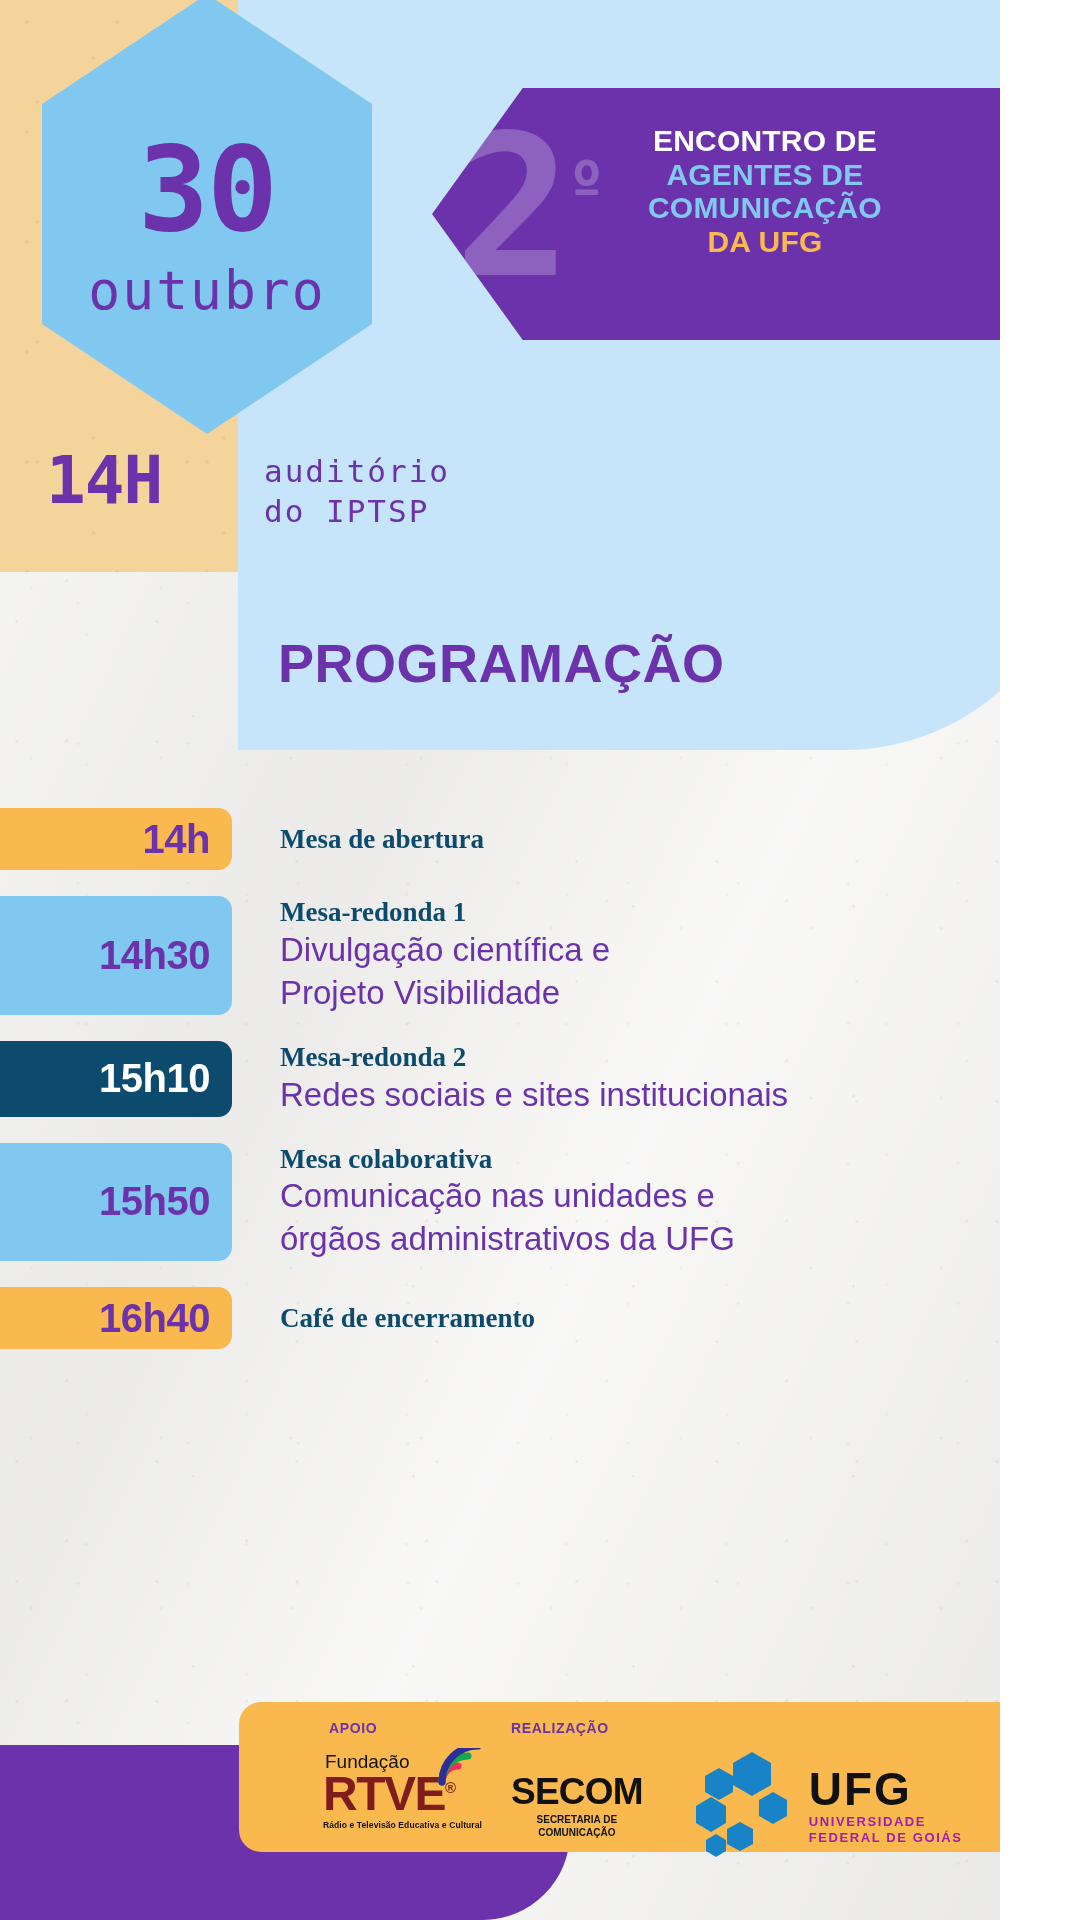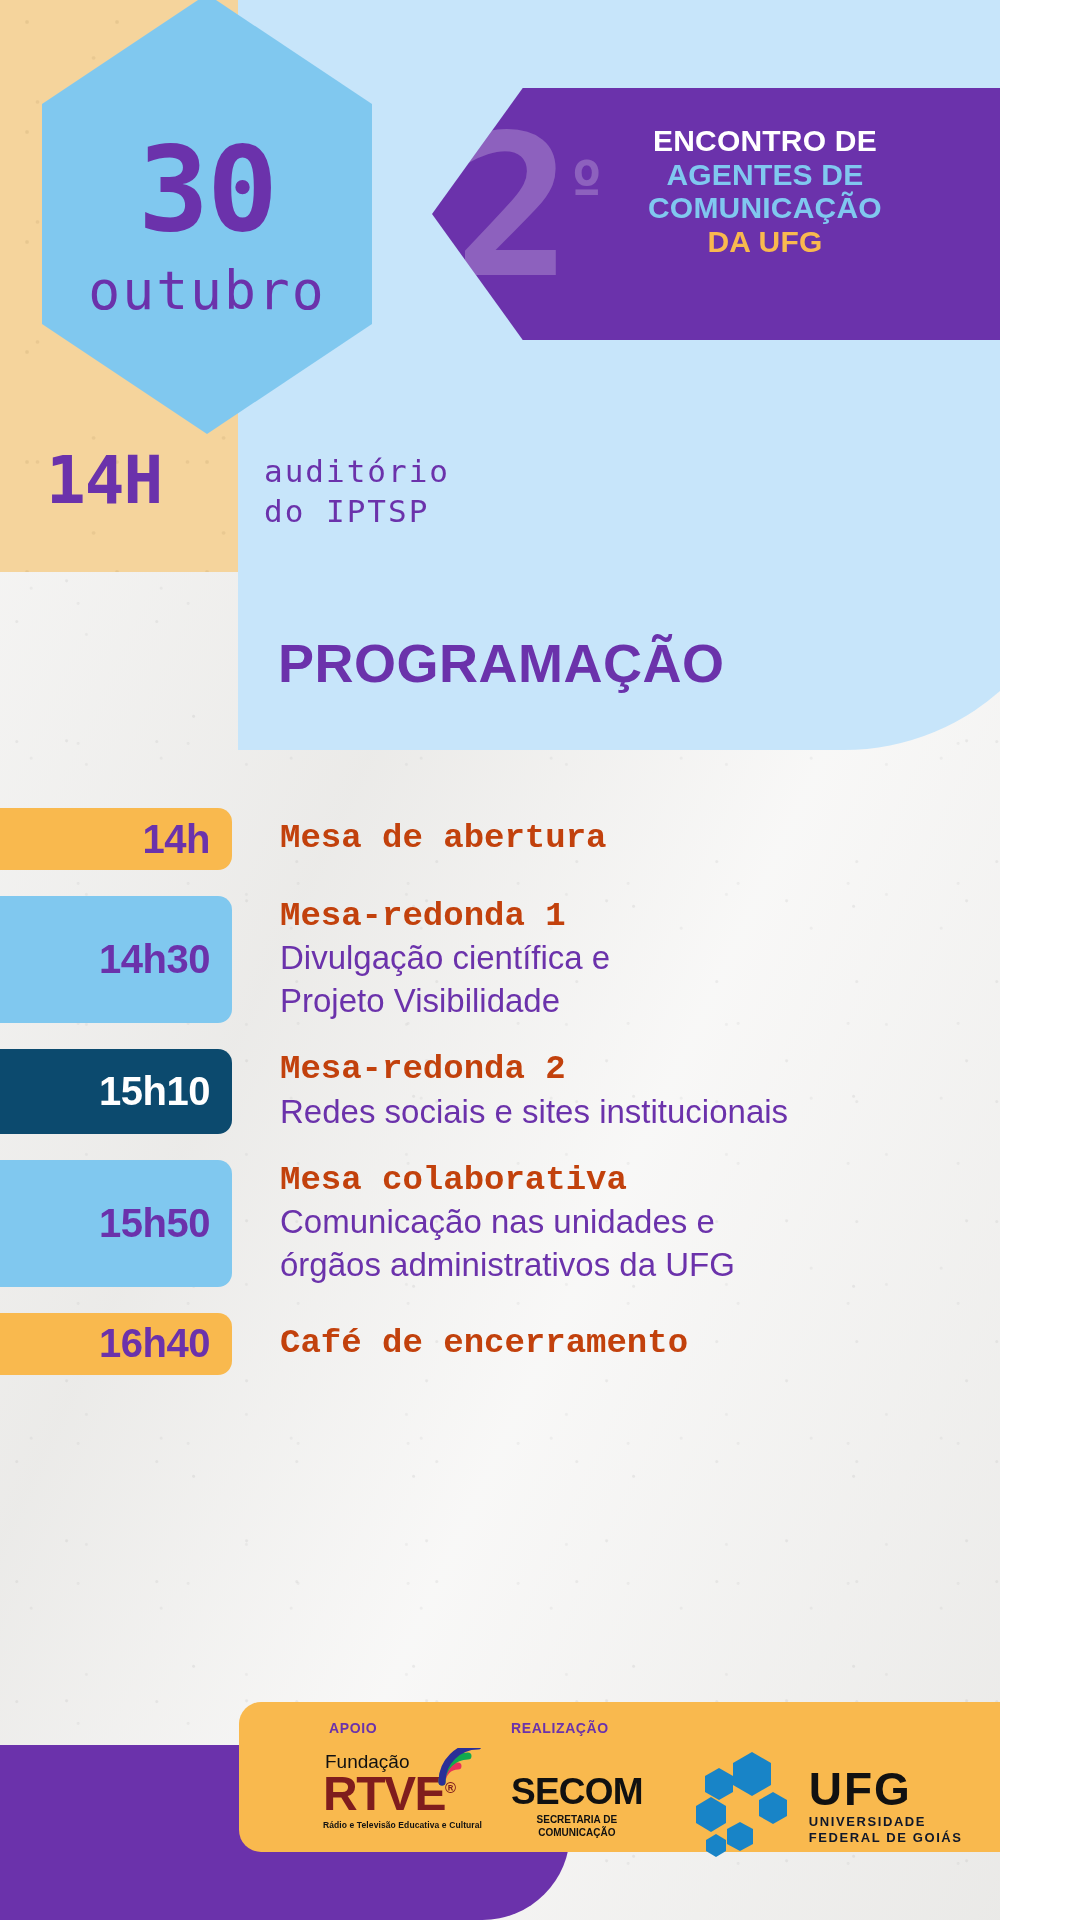--- a/index.html
+++ b/index.html
@@ -163,23 +163,23 @@
   }
   .pill.orange{ background:#f9b94e; color:#6b32ab; }
   .pill.blue  { background:#80c8ef; color:#6b32ab; }
   .pill.purple{ background:#0c4a6e; color:#ffffff; }
 
   .rowtext{
     padding-left:48px;
     display:flex; flex-direction:column; justify-content:center;
   }
   .rowtext .title{
-    font-family:Liberation Mono, monospace;
-    font-size:34px; font-weight:700;
-    color:#c2410c; line-height:1.22;
+    font-family:Liberation Serif, serif;
+    font-size:27px; font-weight:700;
+    color:#0c4a6e; line-height:1.22;
   }
   .rowtext .desc{
     font-family:"Liberation Sans", sans-serif;
     font-size:33px; font-weight:400;
     color:#6b32ab; line-height:1.3;
   }
 
   
   .purple-foot{
     position:absolute;
@@ -241,21 +241,21 @@
   
   .ufg{ display:flex; align-items:center; }
   .ufg-text{ margin-left:10px; }
   .ufg-main{
     font-family:"Liberation Sans", sans-serif;
     font-size:46px; font-weight:700; color:#111;
     letter-spacing:2px; line-height:1;
   }
   .ufg-sub{
     font-family:"Liberation Sans", sans-serif;
-    font-size:13px; font-weight:700; color:#0f172a;
+    font-size:13px; font-weight:700; color:#a21caf;
     letter-spacing:1.6px; line-height:1.25; margin-top:2px;
   }
 </style>
 </head>
 <body>
 
 <div id="poster">
 
   <div id="paper-texture"></div>
 

